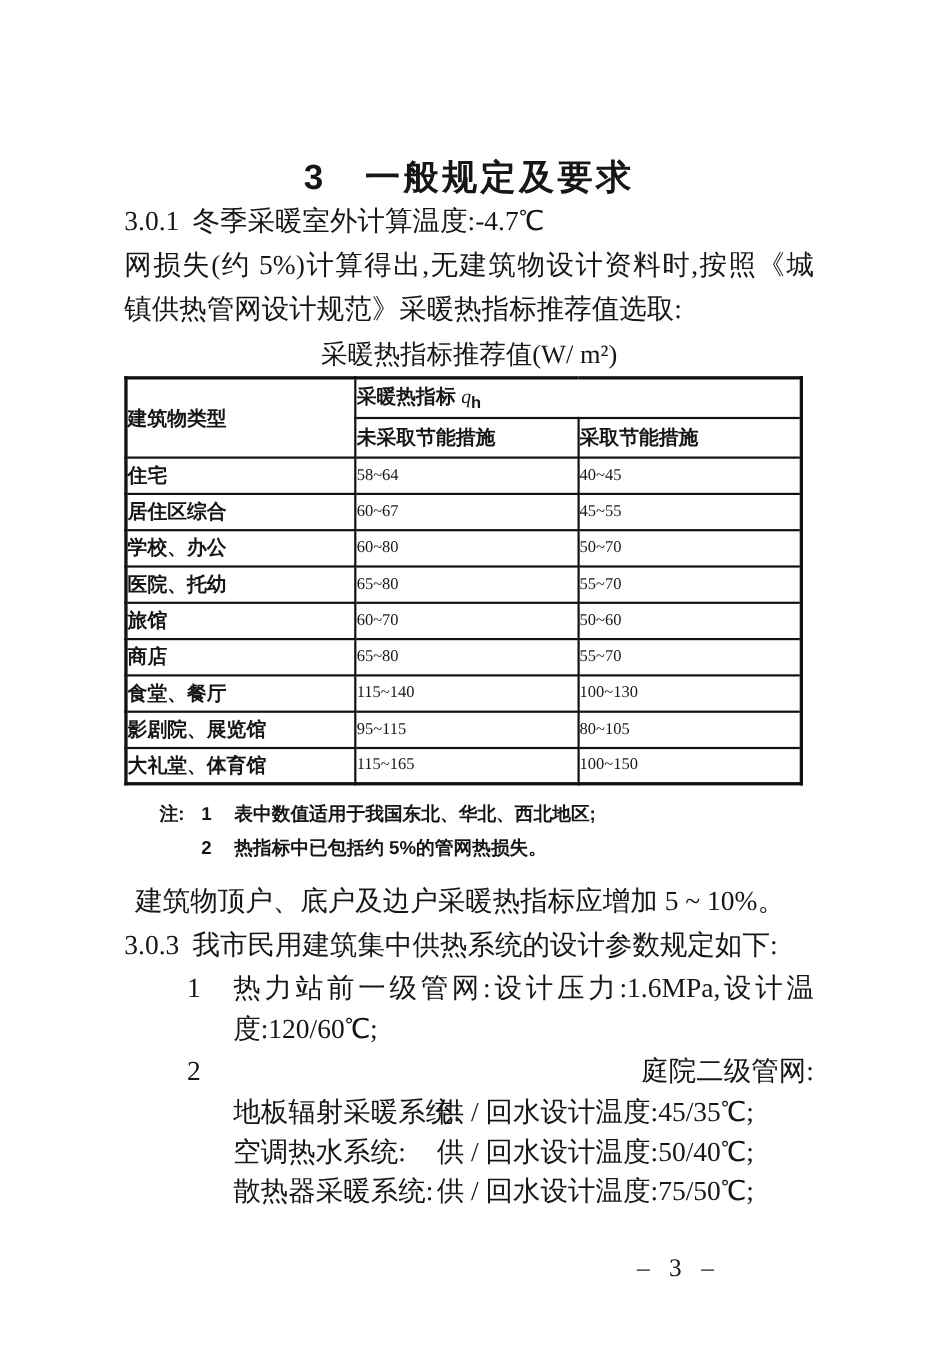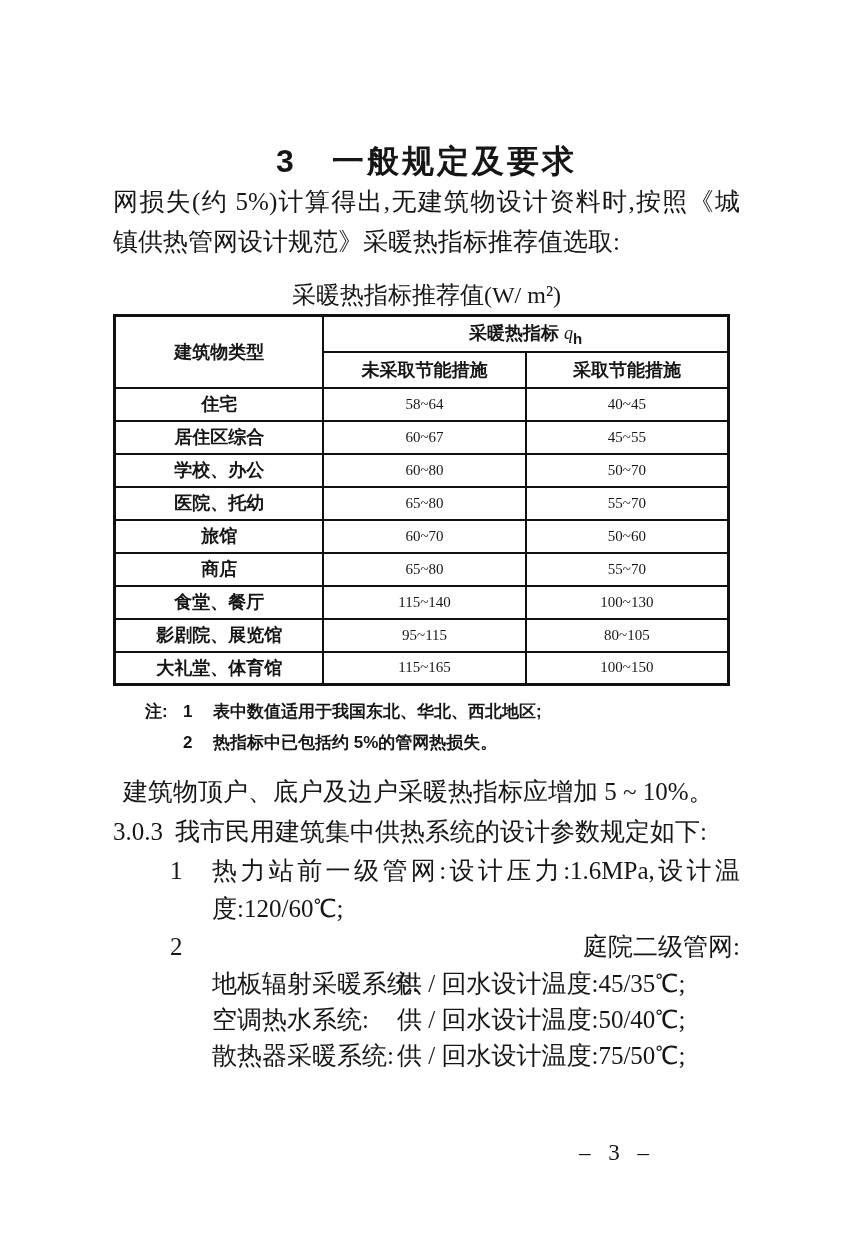--- a/index.html
+++ b/index.html
@@ -22,32 +22,32 @@
     letter-spacing: 3px;
   }
 
   .body-line { font-size: 25px; line-height: 40px; white-space: nowrap; }
   .clause-num { margin-right: 12px; }
   .just { white-space: normal; text-align: justify; text-align-last: justify; }
 
   .table-caption {
     text-align: center;
     font-size: 24px; line-height: 34px;
-    margin-top: 16px;
+    margin-top: 4px;
   }
 
   table.heat-table {
     width: 617px; margin-top: 2px;
     border-collapse: collapse;
     border: 3px solid #111;
     table-layout: fixed;
   }
   table.heat-table th, table.heat-table td {
     border: 2px solid #111;
-    text-align: center; vertical-align: middle;
+    text-align: left; vertical-align: middle;
     padding: 0;
   }
   table.heat-table th {
     font-family: "Liberation Sans", sans-serif;
     font-weight: bold; font-size: 18px;
   }
   tr.hdr-top { height: 36px; }
   tr.hdr-sub { height: 36px; }
   tr.data-row { height: 33px; }
   td.cell-type {
@@ -84,20 +84,23 @@
   }
 </style>
 </head>
 <body>
 
 <div class="page">
   <div class="content">
 
     <h1 class="doc-title">3　一般规定及要求</h1>
 
+    <div class="body-line">
+      <span class="clause-num">3.0.1</span><span>冬季采暖室外计算温度:-4.7℃</span>
+    </div>
 
     <div class="body-line just">网损失(约 5%)计算得出,无建筑物设计资料时,按照《城</div>
     <div class="body-line">镇供热管网设计规范》采暖热指标推荐值选取:</div>
 
     <div class="table-caption">采暖热指标推荐值(W/ m²)</div>
 
     <table class="heat-table">
       <colgroup>
         <col class="col-type">
           <col class="col-no">

